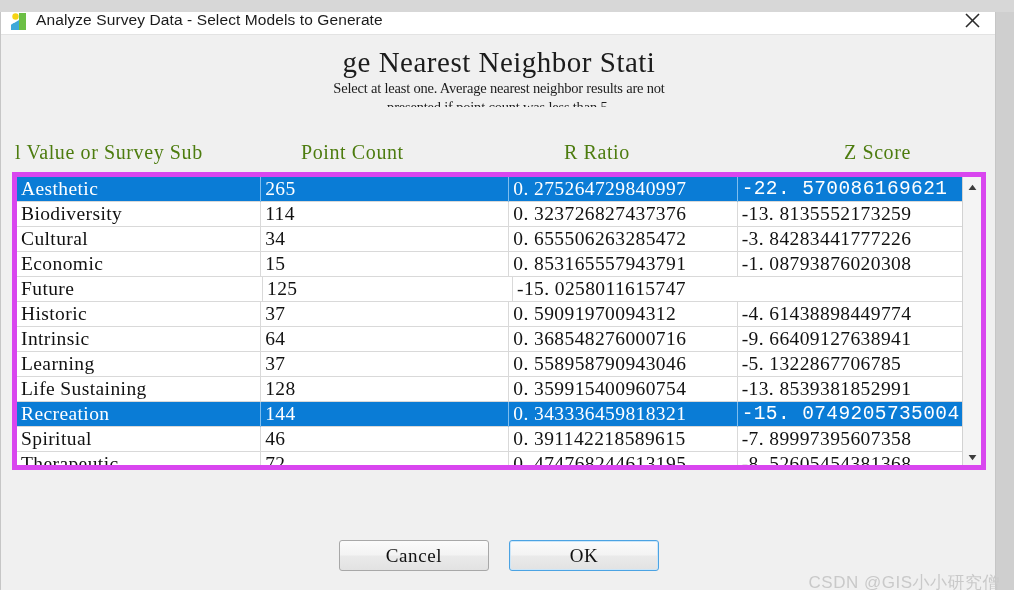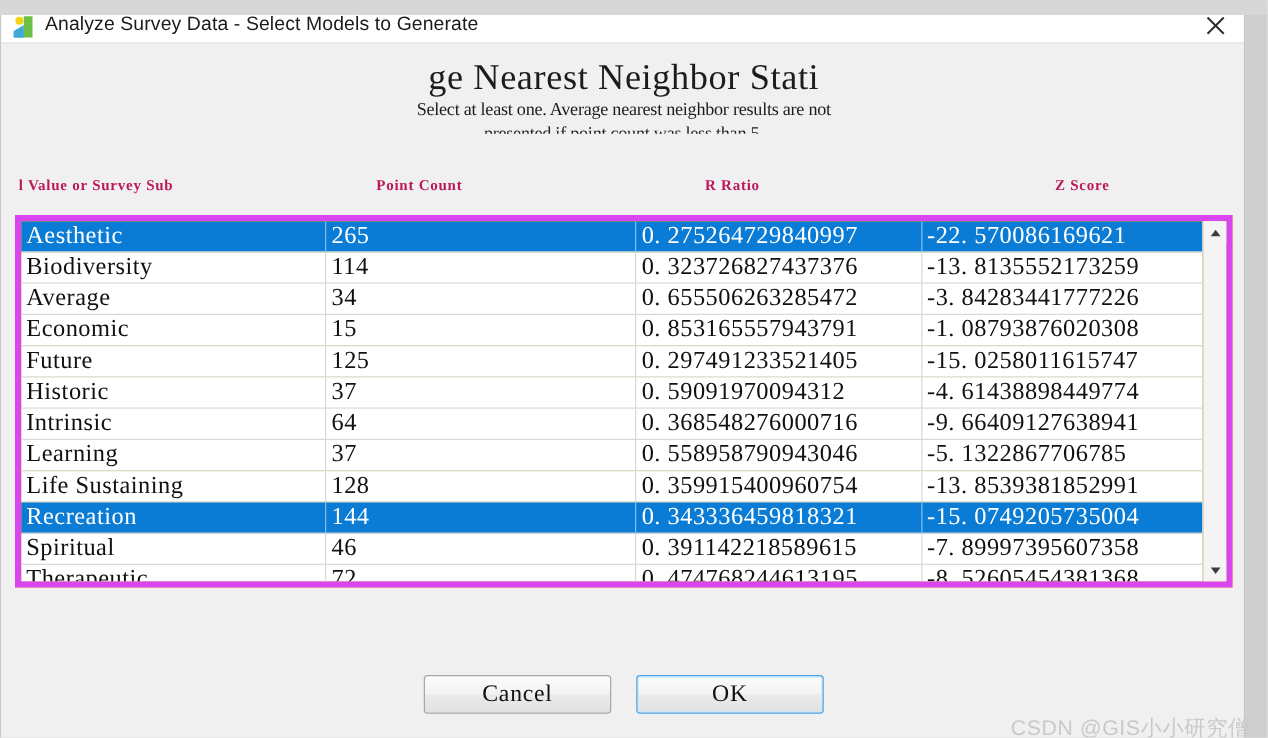--- a/index.html
+++ b/index.html
@@ -100,25 +100,24 @@
   #col-headers {
     position: absolute;
     left: 0; top: 106px;
     width: 996px;
     height: 29px;
     overflow: hidden;
   }
   .colh {
     position: absolute;
     top: 0;
-    font-size: 12px;
-    color: #be185d;
+    font-size: 20px;
+    color: #4d7c0f;
     white-space: nowrap;
     letter-spacing: 0.6px;
-    font-weight: bold;
   }
 
   
   #list-frame {
     position: absolute;
     left: 11px; top: 137px;
     width: 974px; height: 298px;
     background: #eab308;
     border: 5px solid #d946ef;
     display: flex;
@@ -146,21 +145,21 @@
     overflow: hidden;
     white-space: nowrap;
     letter-spacing: 0.4px;
     border-right: 1px solid #d9d9d9;
   }
   .row.sel .cell { color: #ffffff; border-right-color: #7fbdee; }
   .c0 { width: 246px; }
   .c1 { width: 250px; }
   .c2 { width: 230px; }
   .c3 { width: 226px; border-right: none; }
-  .row.sel .c3 { border-right: none; }
+  .row.sel .c3 { border-right: none; font-family: Liberation Mono, monospace; }
 
   
   #vscroll {
     width: 19px;
     flex: 0 0 19px;
     background: #f4f4f4;
     border-left: 1px solid #d2d2d2;
     position: relative;
   }
   .sb-arrow {
@@ -277,35 +276,34 @@
               <div class="cell c2">0. 275264729840997</div>
               <div class="cell c3">-22. 570086169621</div>
             </div>
             <div class="row">
               <div class="cell c0">Biodiversity</div>
               <div class="cell c1">114</div>
               <div class="cell c2">0. 323726827437376</div>
               <div class="cell c3">-13. 8135552173259</div>
             </div>
             <div class="row">
-              <div class="cell c0">Average</div>
+              <div class="cell c0">Cultural</div>
               <div class="cell c1">34</div>
               <div class="cell c2">0. 655506263285472</div>
               <div class="cell c3">-3. 84283441777226</div>
             </div>
             <div class="row">
               <div class="cell c0">Economic</div>
               <div class="cell c1">15</div>
               <div class="cell c2">0. 853165557943791</div>
               <div class="cell c3">-1. 08793876020308</div>
             </div>
             <div class="row">
               <div class="cell c0">Future</div>
               <div class="cell c1">125</div>
-              <div class="cell c2">0. 297491233521405</div>
               <div class="cell c3">-15. 0258011615747</div>
             </div>
             <div class="row">
               <div class="cell c0">Historic</div>
               <div class="cell c1">37</div>
               <div class="cell c2">0. 59091970094312</div>
               <div class="cell c3">-4. 61438898449774</div>
             </div>
             <div class="row">
               <div class="cell c0">Intrinsic</div>

